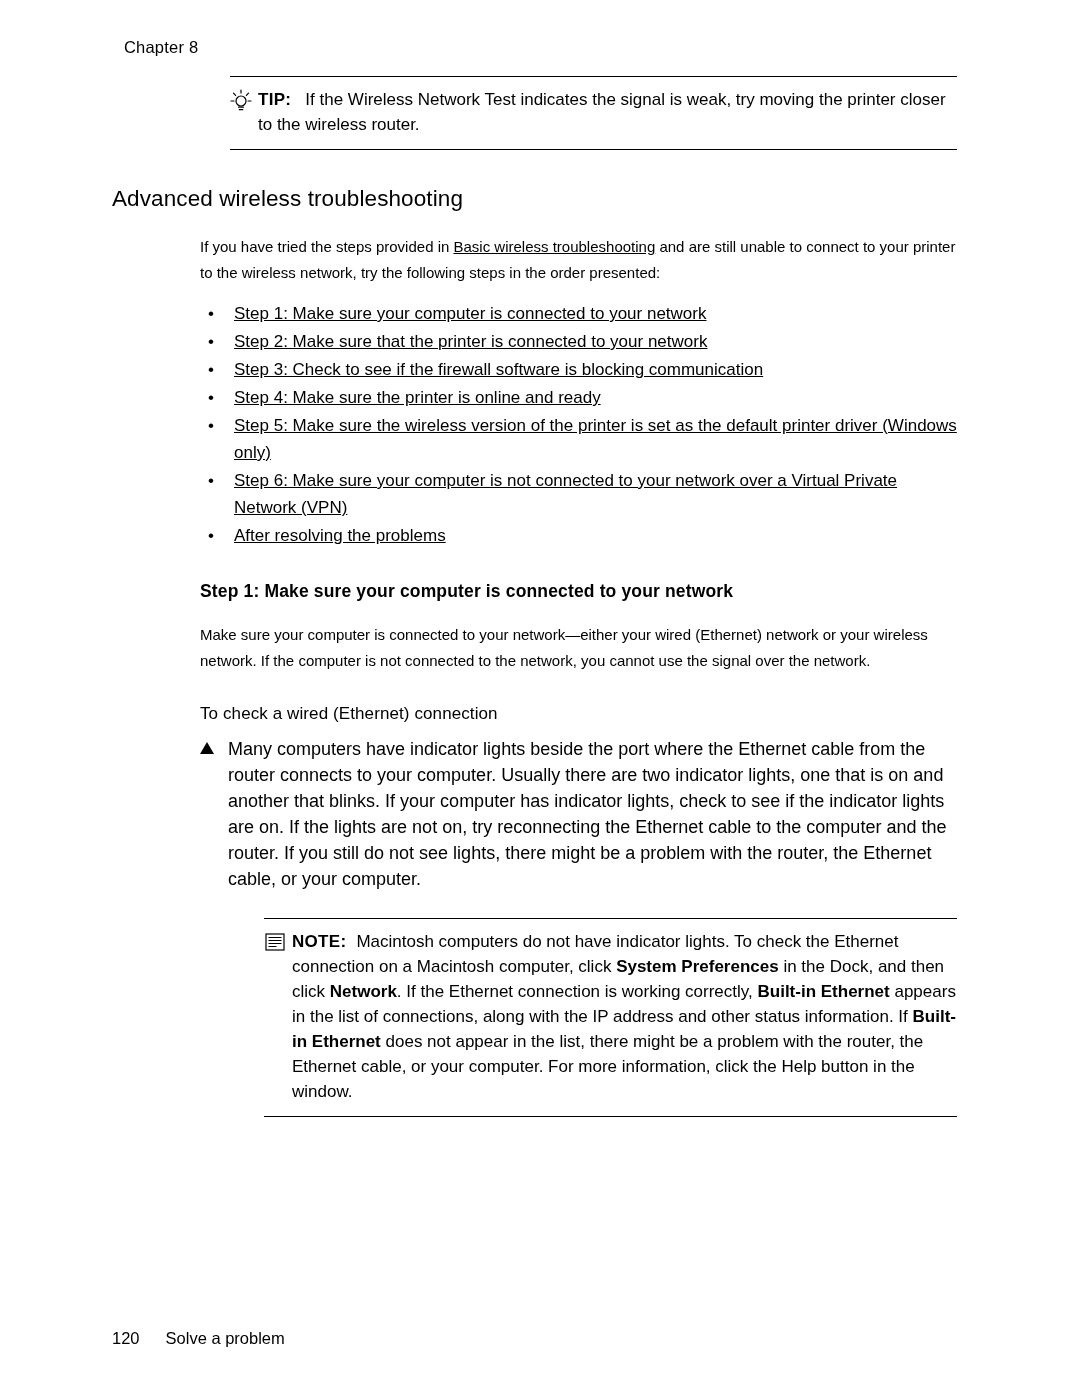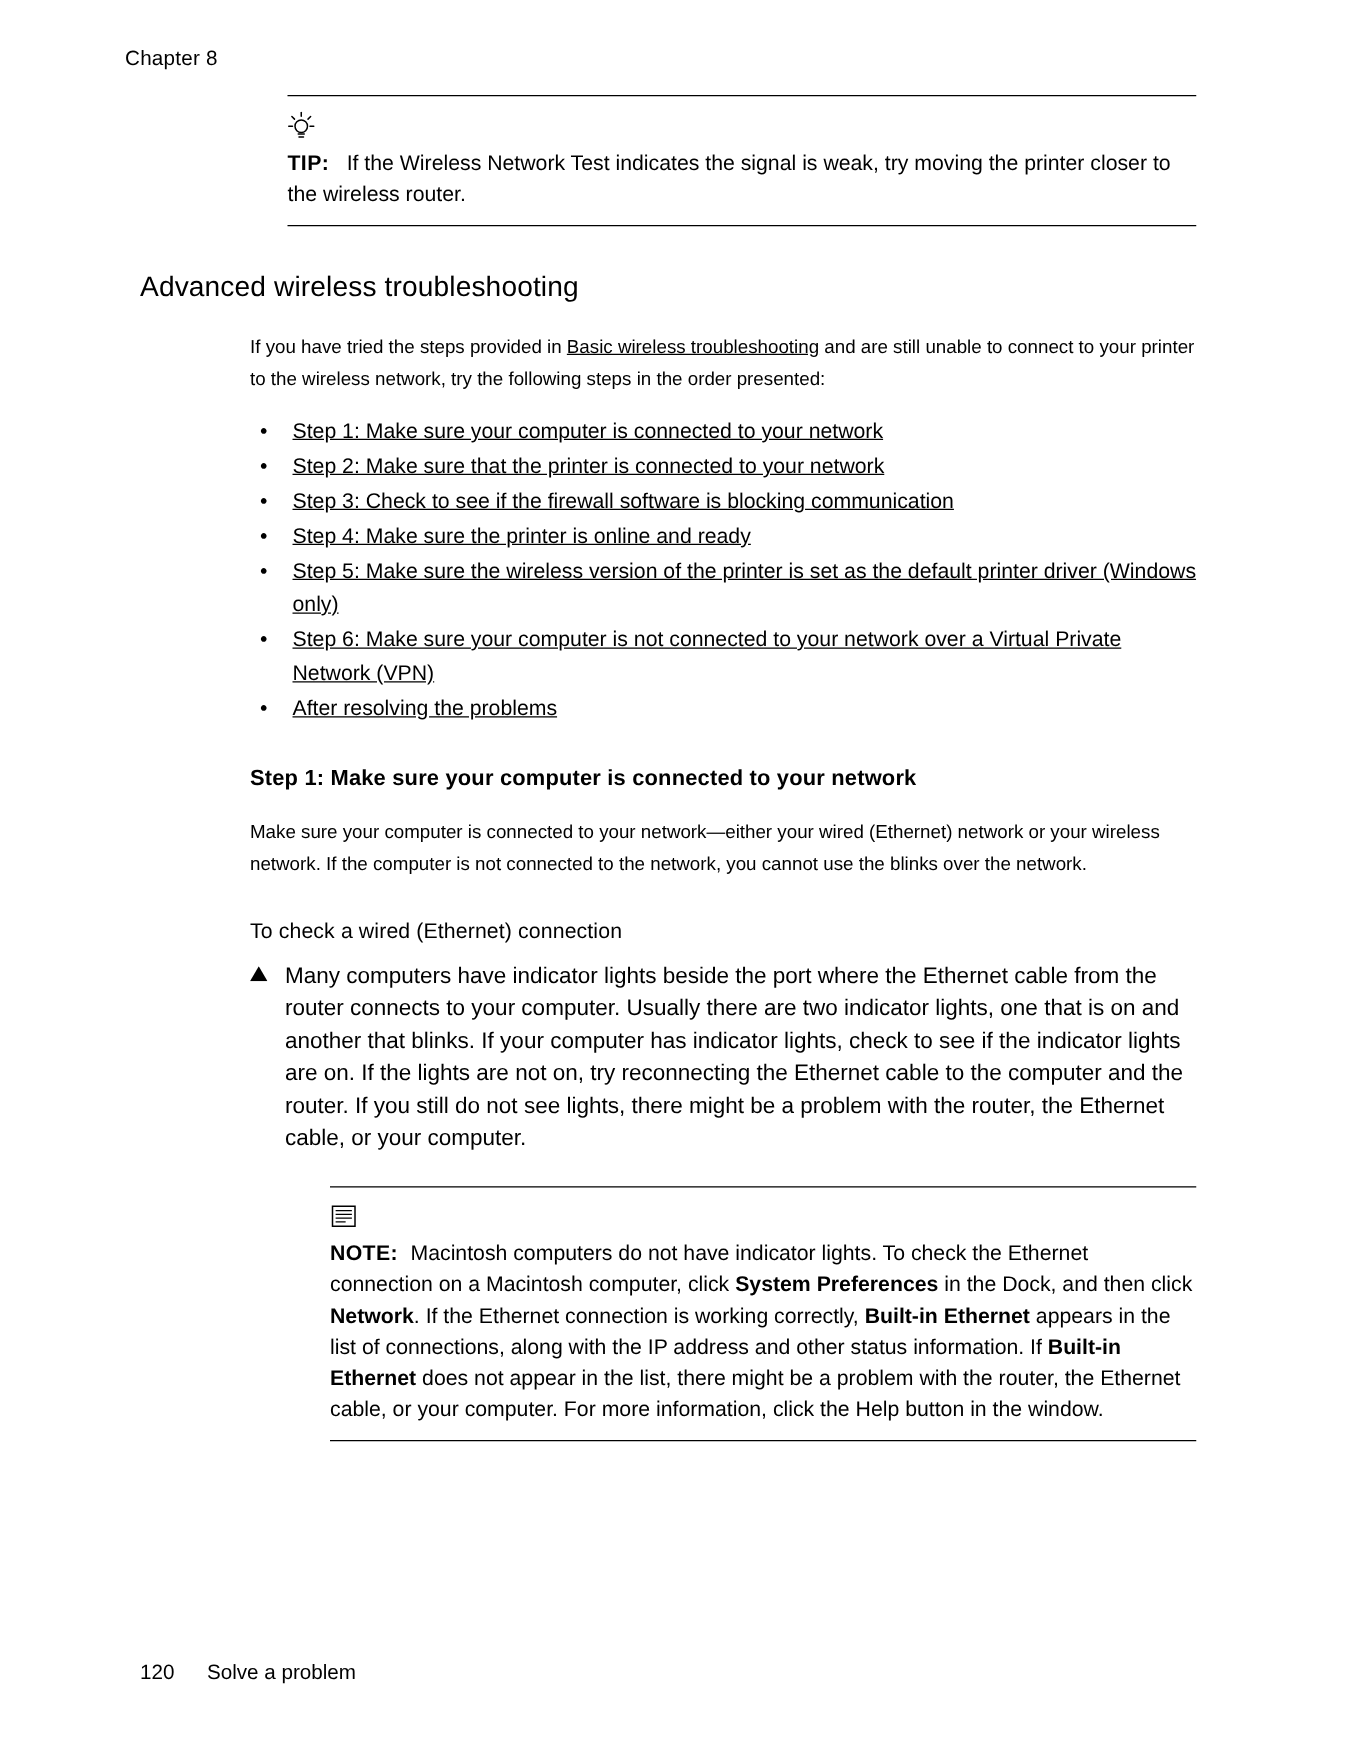--- a/index.html
+++ b/index.html
@@ -15,21 +15,21 @@
     position: relative;
     overflow: hidden;
   }
   .page {
     position: relative;
     width: 1080px;
     height: 1397px;
   }
   .chapter-label {
     position: absolute;
-    left: 100px;
+    left: 124px;
     top: 38px;
     font-size: 16.5px;
     letter-spacing: 0.2px;
   }
   .content {
     position: absolute;
     left: 112px;
     top: 76px;
     width: 845px;
   }
@@ -38,21 +38,20 @@
     border-top: 1.5px solid #000;
     border-bottom: 1.5px solid #000;
     padding: 10px 0 12px 0;
     margin-left: 118px;
     width: 727px;
     box-sizing: border-box;
   }
   .callout-row {
     display: flex;
     align-items: flex-start;
-    flex-direction: column;
   }
   .callout-icon {
     width: 28px;
     flex: 0 0 28px;
     padding-top: 2px;
   }
   .callout-body {
     flex: 1;
     font-size: 17px;
     line-height: 25px;
@@ -193,21 +192,21 @@
       <li>Step 2: Make sure that the printer is connected to your network</li>
       <li>Step 3: Check to see if the firewall software is blocking communication</li>
       <li>Step 4: Make sure the printer is online and ready</li>
       <li>Step 5: Make sure the wireless version of the printer is set as the default printer driver (Windows only)</li>
       <li>Step 6: Make sure your computer is not connected to your network over a Virtual Private Network (VPN)</li>
       <li>After resolving the problems</li>
     </ul>
 
     <h2 class="sub-head">Step 1: Make sure your computer is connected to your network</h2>
 
-    <p class="body">Make sure your computer is connected to your network—either your wired (Ethernet) network or your wireless network. If the computer is not connected to the network, you cannot use the blinks over the network.</p>
+    <p class="body">Make sure your computer is connected to your network—either your wired (Ethernet) network or your wireless network. If the computer is not connected to the network, you cannot use the signal over the network.</p>
 
     <h3 class="sub-sub-head">To check a wired (Ethernet) connection</h3>
 
     <div class="tri-block">
       <div class="tri-icon">
         <svg width="14" height="12" viewBox="0 0 14 12">
             <polygon points="7,0 14,12 0,12" fill="#000"></polygon>
           </svg>
       </div>
       <div class="tri-text">Many computers have indicator lights beside the port where the Ethernet cable from the router connects to your computer. Usually there are two indicator lights, one that is on and another that blinks. If your computer has indicator lights, check to see if the indicator lights are on. If the lights are not on, try reconnecting the Ethernet cable to the computer and the router. If you still do not see lights, there might be a problem with the router, the Ethernet cable, or your computer.</div>

